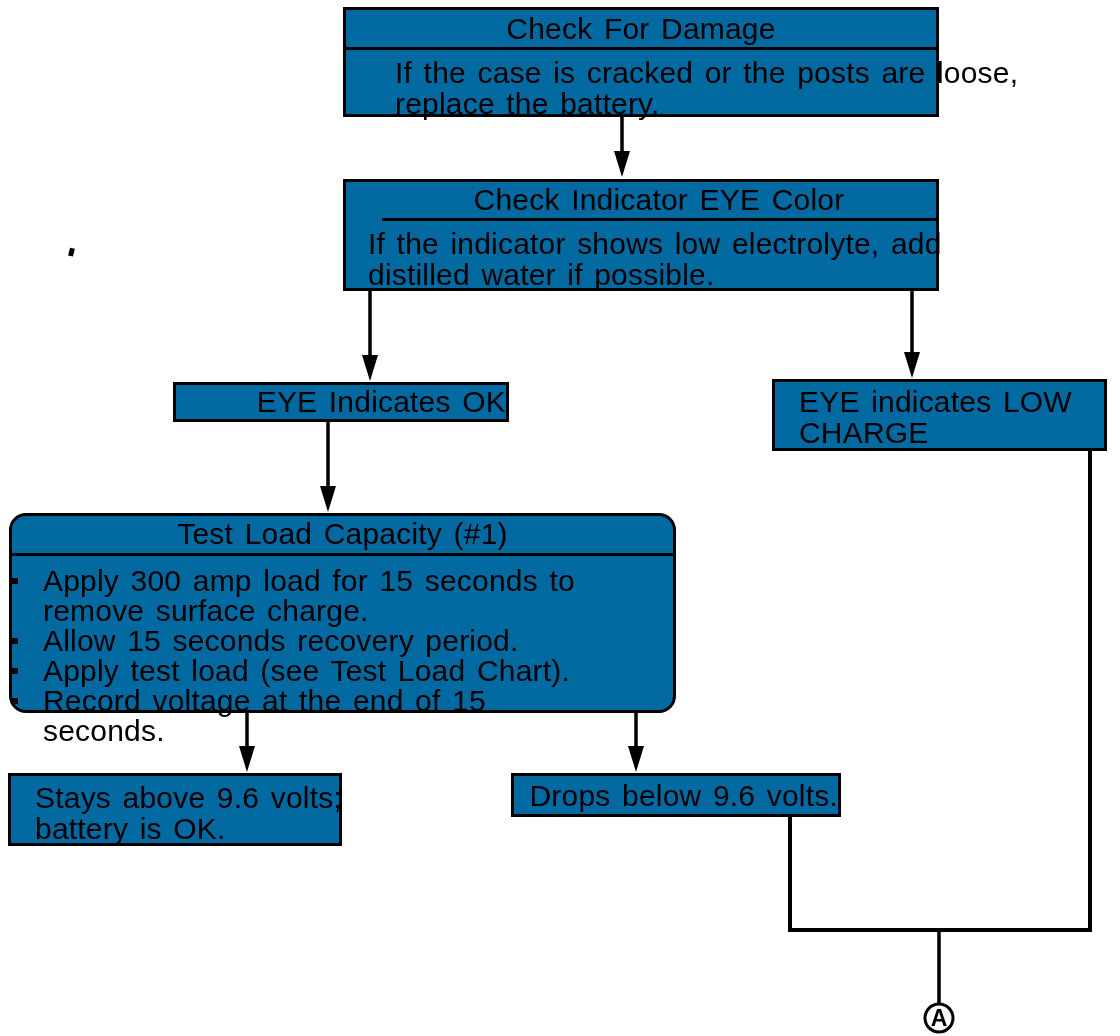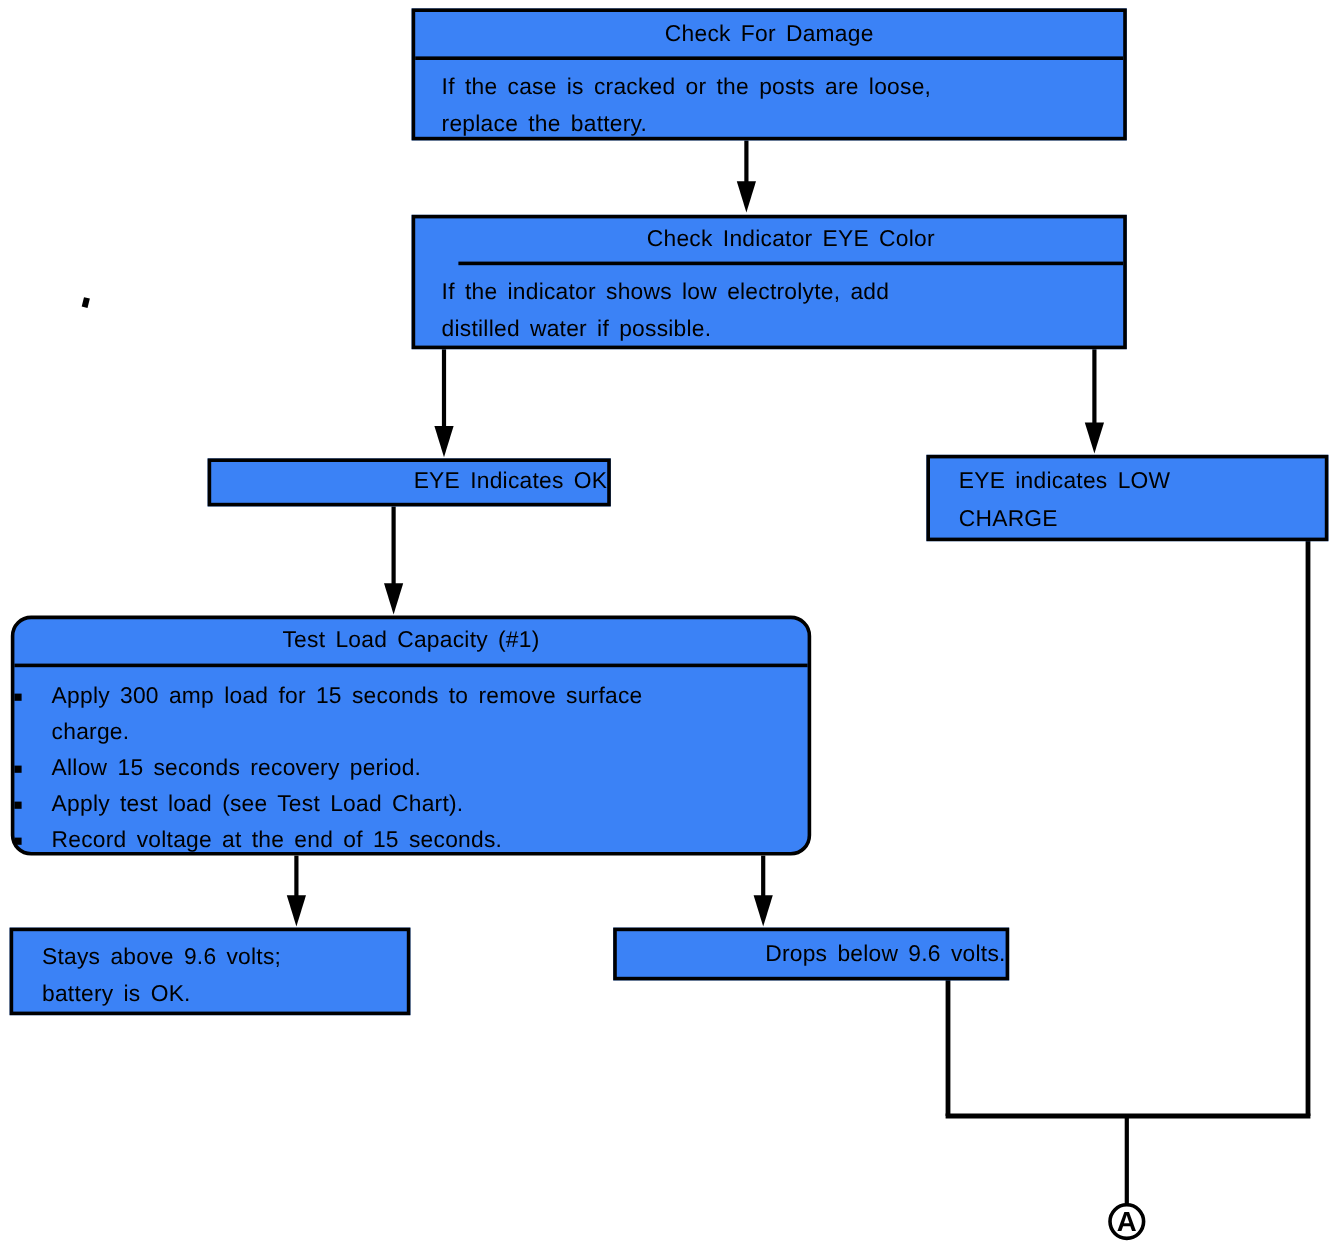--- a/index.html
+++ b/index.html
@@ -17,38 +17,38 @@
     overflow: hidden;
   }
   #connector-layer {
     position: absolute;
     left: 0; top: 0;
     width: 1120px; height: 1036px;
   }
   .box {
     position: absolute;
     box-sizing: border-box;
-    background: #3b82f6;
+    background: #0369a1;
     border: 3px solid #000000;
-    font-size: 19px;
+    font-size: 30px;
     letter-spacing: 0.2px;
     word-spacing: 3px;
   }
   .box-header {
     border-bottom: 3px solid #000000;
     text-align: center;
     overflow: hidden;
     white-space: nowrap;
   }
   .body-line { white-space: nowrap; }
 
   
   #box-check-damage { left: 343px; top: 7px; width: 596px; height: 110px; }
   #box-check-damage .box-header { height: 37px; line-height: 37px; }
-  #box-check-damage .box-body { padding: 7px 10px 0 22px; line-height: 31px; }
+  #box-check-damage .box-body { padding: 7px 10px 0 22px; line-height: 31px; margin-left: 27px; }
 
   
   #box-check-eye { left: 343px; top: 179px; width: 596px; height: 112px; }
   #box-check-eye .box-header { height: 36px; line-height: 35px; margin-left: 36px; }
   #box-check-eye .box-body { padding: 7px 10px 0 22px; line-height: 31px; }
 
   
   #box-eye-ok {
     left: 173px; top: 382px; width: 336px; height: 40px;
     text-align: right; line-height: 34px;

